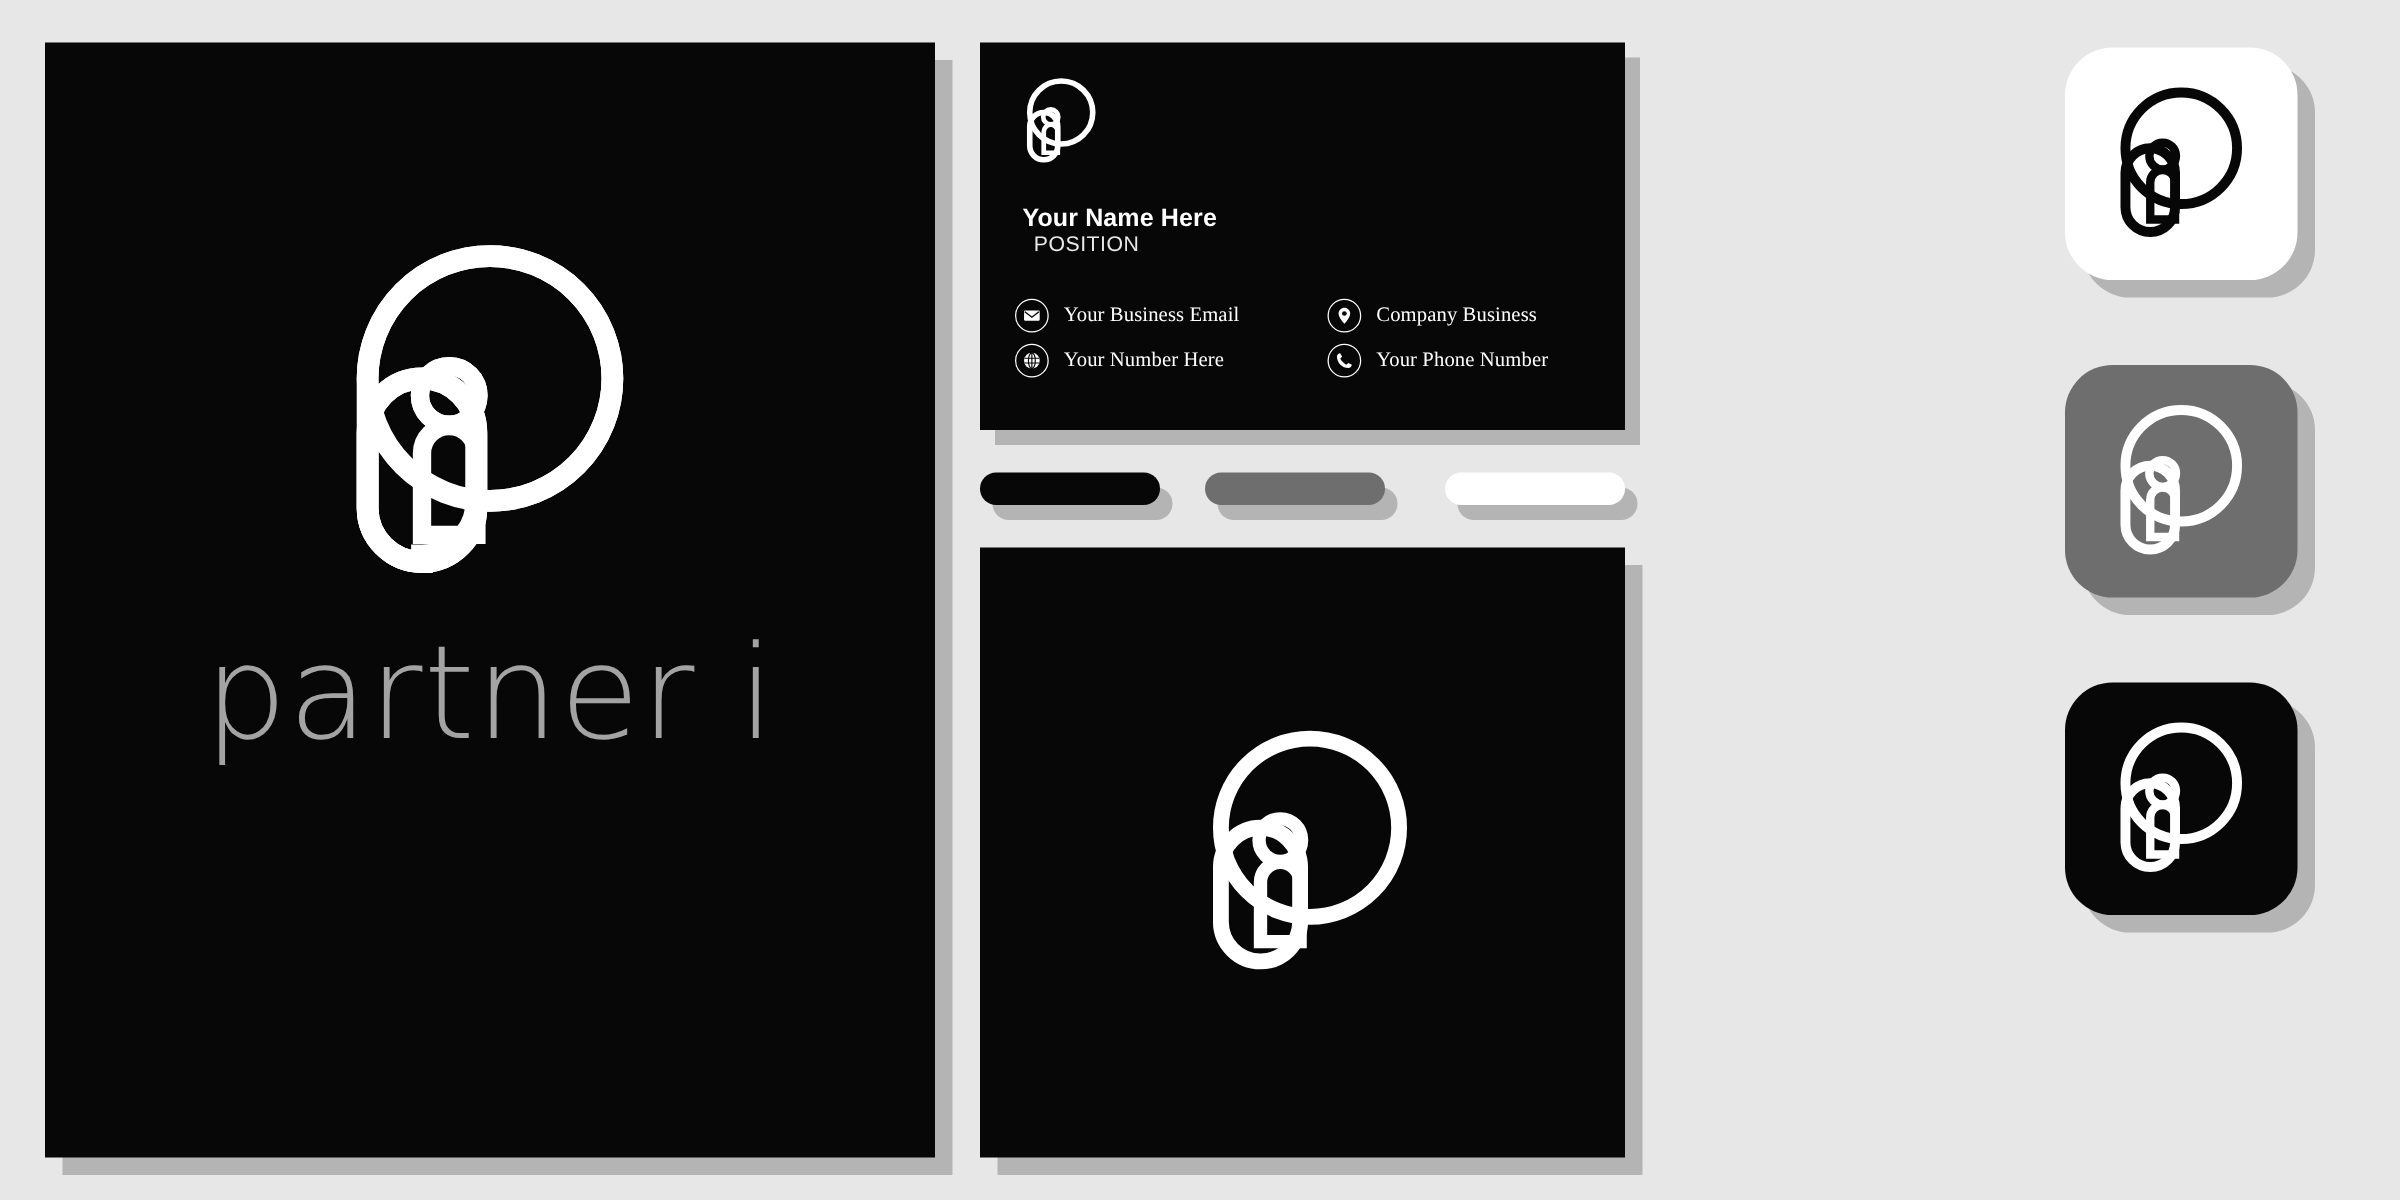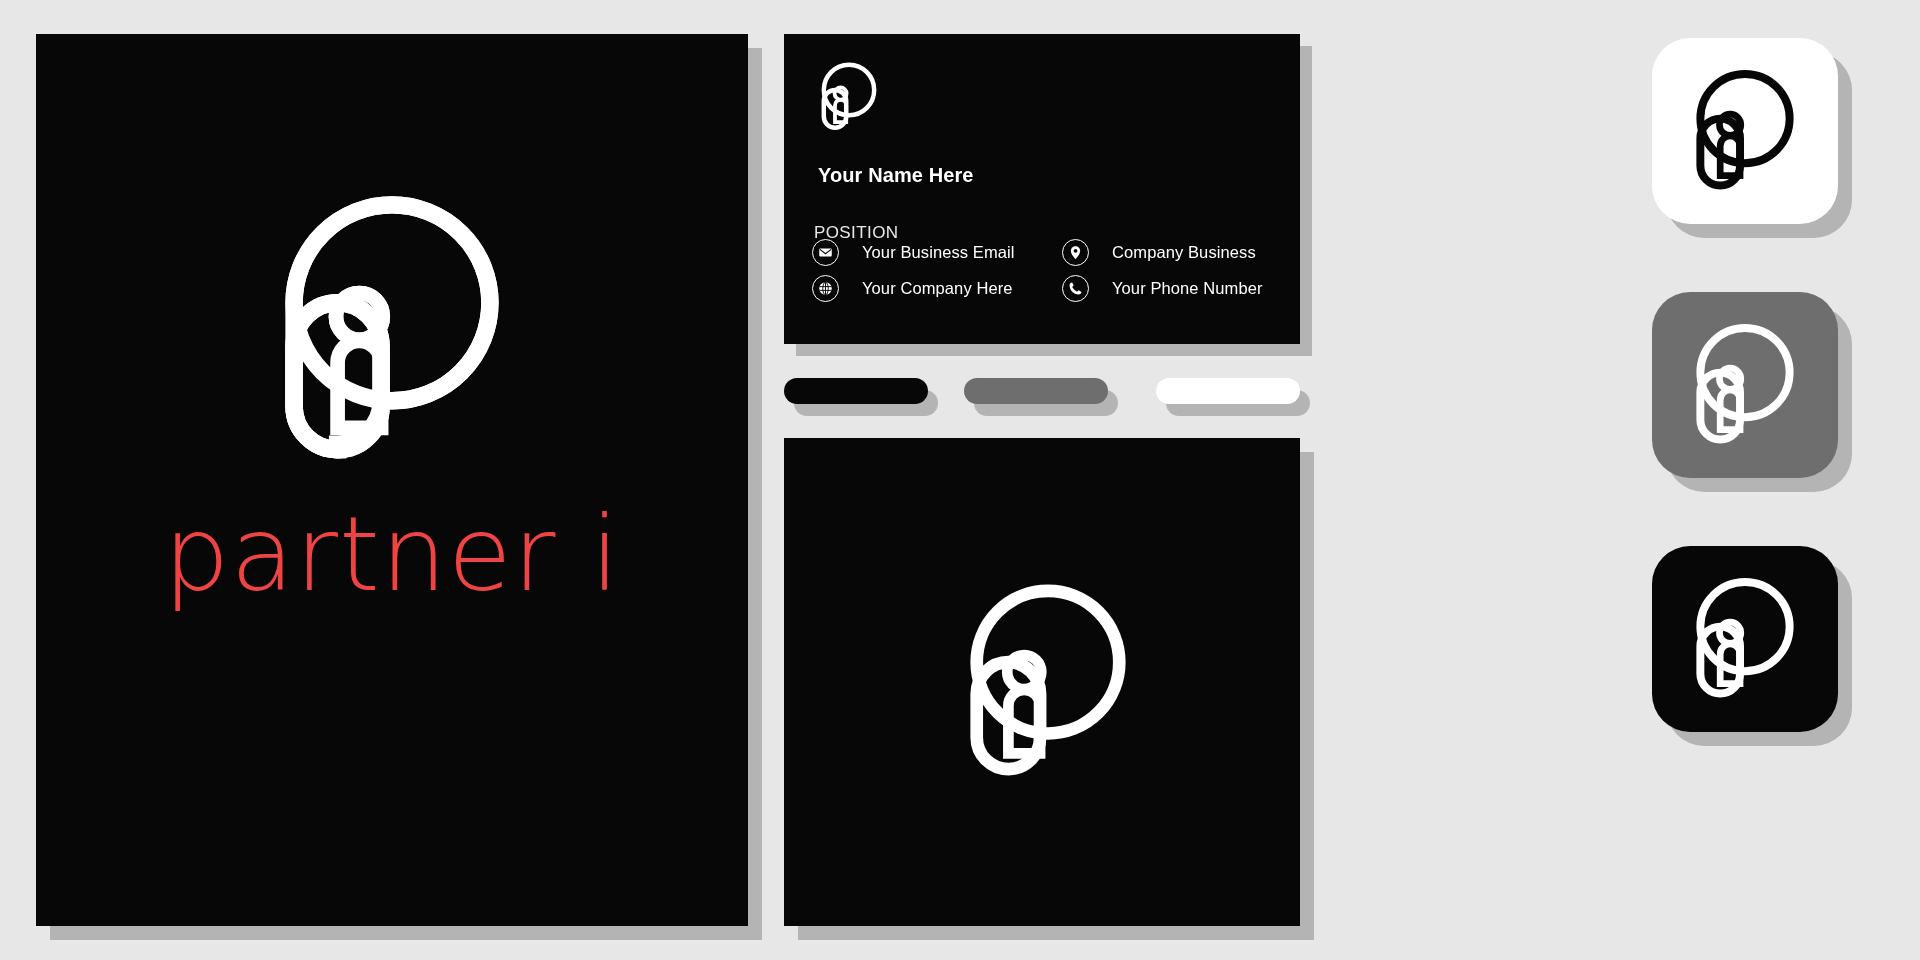--- a/index.html
+++ b/index.html
@@ -37,21 +37,21 @@
     align-items: center;
     justify-content: flex-start;
   }
   #hero-mark {
     margin-top: 160px;
     width: 272px;
     height: 272px;
   }
   #hero-wordmark {
     margin-top: 36px;
-    color: #ef4444;
+    color: #a3a3a3;
     font-size: 104px;
     font-weight: 300;
     letter-spacing: 1px;
     line-height: 1;
     white-space: nowrap;
     font-family: "DejaVu Sans", sans-serif;
     text-align: right;
   }
 
   
@@ -75,43 +75,43 @@
     top: 130px;
     color: #ffffff;
     font-size: 20px;
     font-weight: 700;
     letter-spacing: 0.1px;
     white-space: nowrap;
     text-align: center;
   }
   #card-position {
     position: absolute;
-    left: 30px;
+    left: 43px;
     top: 152px;
     color: #e9e9e9;
     font-size: 17px;
     font-weight: 400;
     letter-spacing: 0.4px;
     white-space: nowrap;
-    margin-top: 37px;
   }
   #card-contacts {
     position: absolute;
     left: 28px;
     top: 200px;
     width: 470px;
     display: grid;
     grid-template-columns: 250px 220px;
     grid-auto-rows: 36px;
     align-items: center;
   }
   .contact-row {
     display: flex;
     align-items: center;
-    gap: 23px;
+    gap: 12px;
+    font-family: Liberation Serif, serif;
   }
   .contact-icon {
     width: 27px;
     height: 27px;
     flex: 0 0 27px;
     border-radius: 50%;
     border: 1.6px solid #ffffff;
     display: flex;
     align-items: center;
     justify-content: center;
@@ -240,21 +240,21 @@
       <div class="contact-row">
         <span class="contact-icon">
           <svg width="15" height="15" viewBox="0 0 24 24">
             <circle cx="12" cy="12" r="10" fill="#ffffff"></circle>
             <g fill="none" stroke="#070707" stroke-width="1.5">
               <ellipse cx="12" cy="12" rx="4.4" ry="10"></ellipse>
               <path d="M 2.4 9 L 21.6 9 M 2.4 15 L 21.6 15 M 12 2 L 12 22"></path>
             </g>
           </svg>
         </span>
-        <span class="contact-label">Your Company Here</span>
+        <span class="contact-label">Your Number Here</span>
       </div>
 
       <div class="contact-row">
         <span class="contact-icon">
           <svg width="15" height="15" viewBox="0 0 24 24">
             <path d="M 6.6 2.5 C 4.5 2.5 2.5 4.6 2.5 6.7 C 2.5 14.8 9.2 21.5 17.3 21.5 C 19.4 21.5 21.5 19.5 21.5 17.4 L 17.2 14.9 L 14.3 17.2 C 11.7 15.9 8.1 12.3 6.8 9.7 L 9.1 6.8 Z" fill="#ffffff"></path>
           </svg>
         </span>
         <span class="contact-label">Your Phone Number</span>
       </div>

